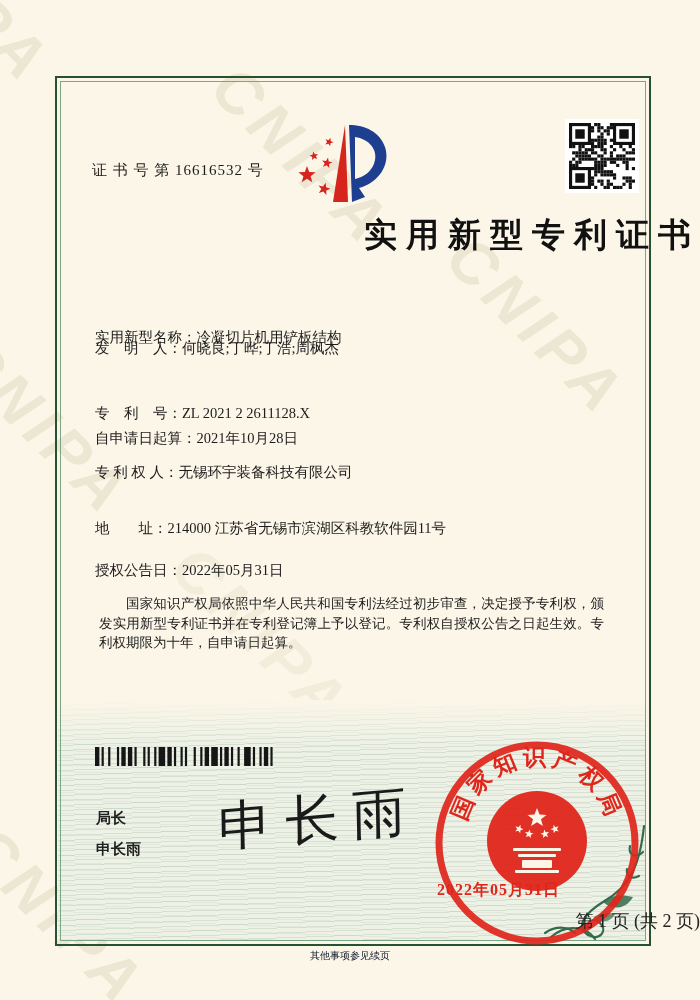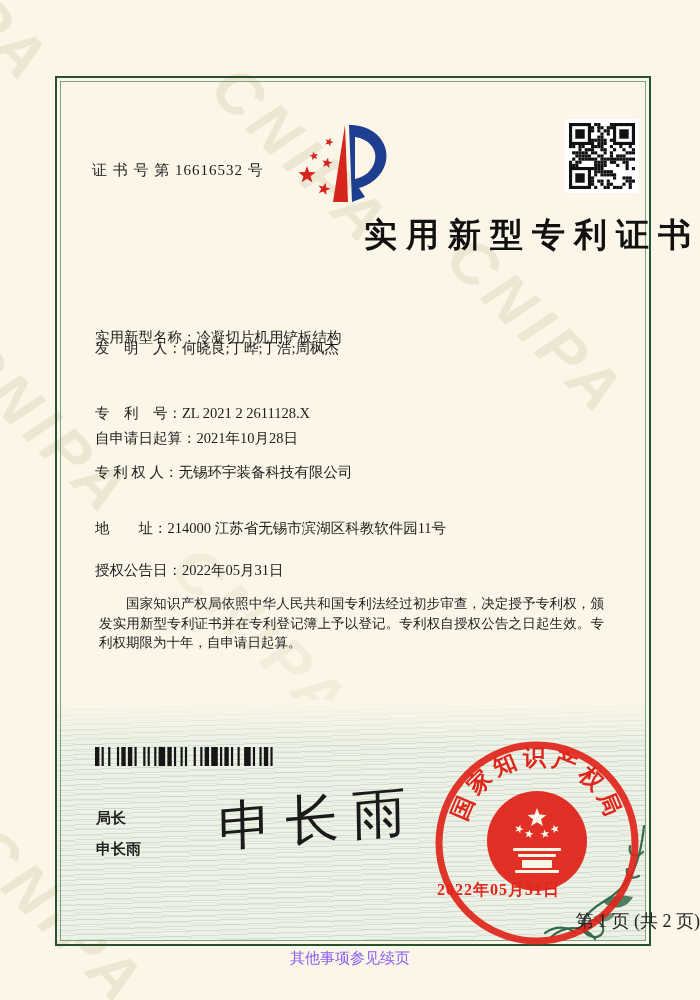--- a/index.html
+++ b/index.html
@@ -64,21 +64,21 @@
     left:218px;top:782px;width:230px;
     font-size:54px;letter-spacing:13px;color:#1a1a1a;
     transform:rotate(-5deg) skewX(-4deg);white-space:nowrap;
   }
   .seal{left:428px;top:736px;z-index:6;}
   .seal-date{
     left:437px;top:880px;width:160px;z-index:7;
     color:#e0251b;font-size:16px;font-weight:600;letter-spacing:1px;white-space:nowrap;
   }
   .page-info{left:0;top:909px;width:700px;text-align:right;font-size:18px;color:#222;z-index:6;}
-  .footer-note{left:0;top:949px;width:700px;text-align:center;font-size:15px;color:#8b5cf6;z-index:5;}
+  .footer-note{left:0;top:949px;width:700px;text-align:center;font-size:10px;color:#0f172a;z-index:5;}
   .flourish{left:543px;top:824px;z-index:4;line-height:0;}
 </style>
 </head>
 <body>
 
 <span class="wm" style="left:-150px;top:-42px;">CNIPA</span>
 <span class="wm" style="left:190px;top:120px;">CNIPA</span>
 <span class="wm" style="left:425px;top:290px;">CNIPA</span>
 <span class="wm" style="left:-70px;top:390px;">CNIPA</span>
 <span class="wm faint" style="left:150px;top:600px;">CNIPA</span>

